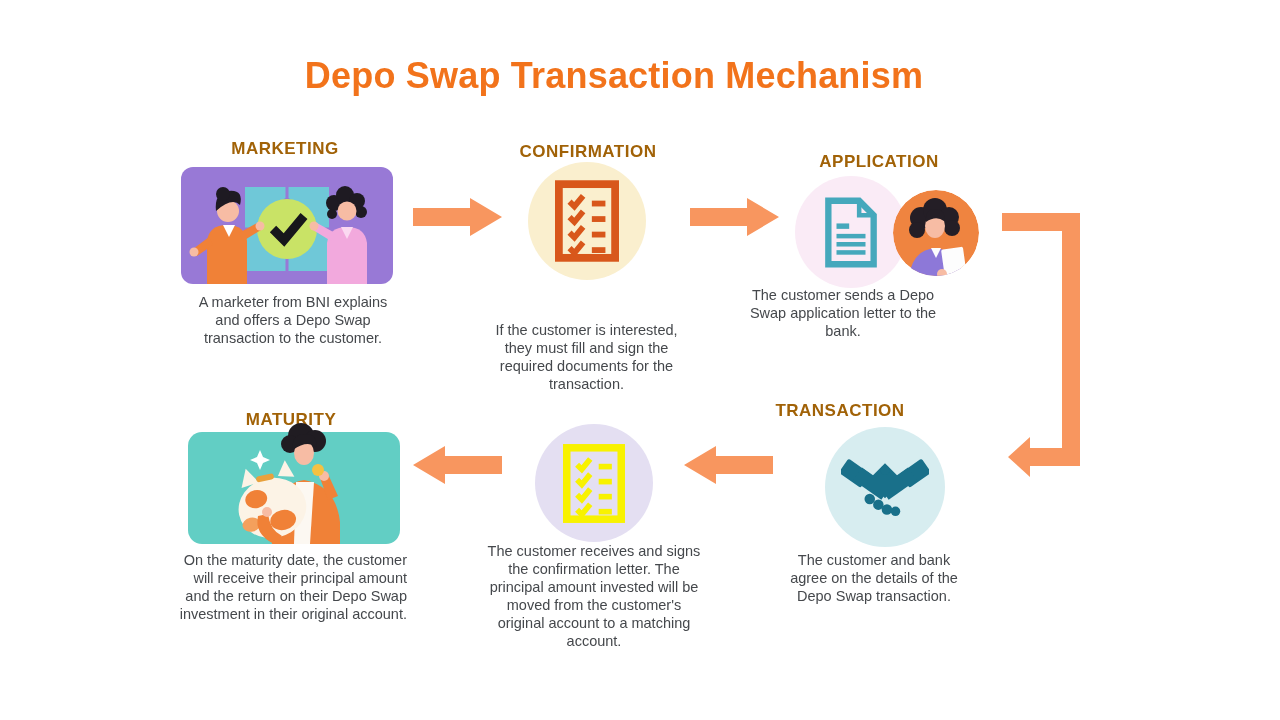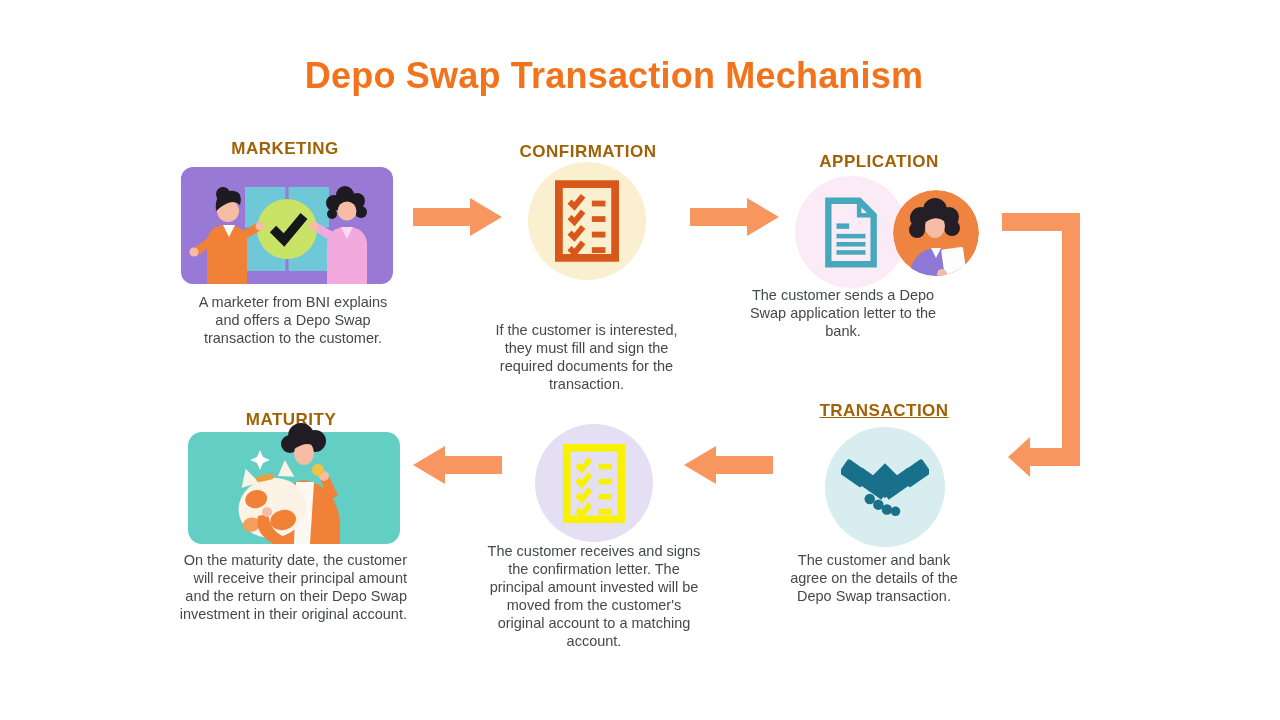--- a/index.html
+++ b/index.html
@@ -136,21 +136,21 @@
     </svg>
   </div>
   <div class="abs caption" style="left:747px;top:286px;width:192px;">The customer sends a Depo Swap application letter to the bank.</div>
 
   <div class="abs elbow" style="left:1002px;top:213px;">
     <svg width="78" height="264" viewBox="0 0 78 264">
       <polygon points="0,0 78,0 78,253 28,253 28,264 6,244 28,224 28,235 60,235 60,18 0,18" fill="#F8965F"></polygon>
     </svg>
   </div>
 
-  <div class="abs step-heading" style="left:784px;top:401px;width:200px;text-decoration:underline;">TRANSACTION</div>
+  <div class="abs step-heading" style="left:740px;top:401px;width:200px;">TRANSACTION</div>
   <div class="abs circle" style="left:825px;top:427px;width:120px;height:120px;background:#D7EDF0;">
     <svg viewBox="0 0 92 64" width="88" height="61">
       <g fill="#19708A">
         <rect x="0" y="8" width="28" height="18" rx="2" transform="rotate(35 14 17)"></rect>
         <rect x="14" y="20" width="36" height="16" transform="rotate(35 32 28)"></rect>
         <rect x="64" y="8" width="28" height="18" rx="2" transform="rotate(-35 78 17)"></rect>
         <rect x="42" y="20" width="36" height="16" transform="rotate(-35 60 28)"></rect>
         <rect x="33" y="12" width="26" height="26" transform="rotate(45 46 25)"></rect>
         <circle cx="46" cy="14" r="5"></circle>
         <circle cx="30" cy="44" r="5.5"></circle>

